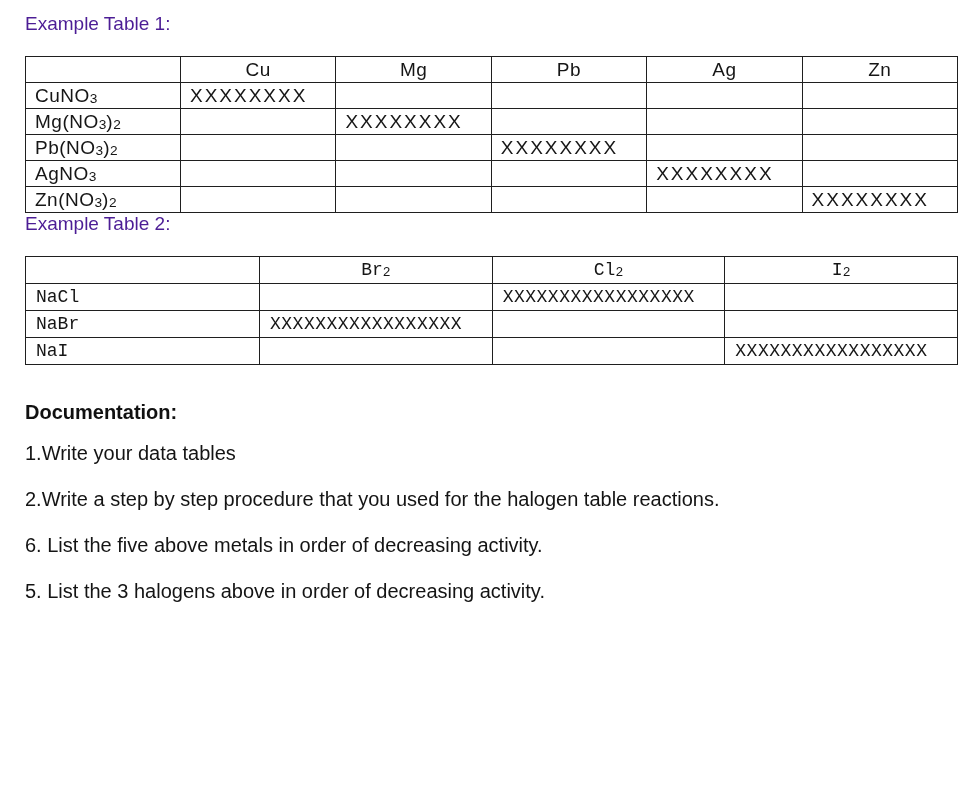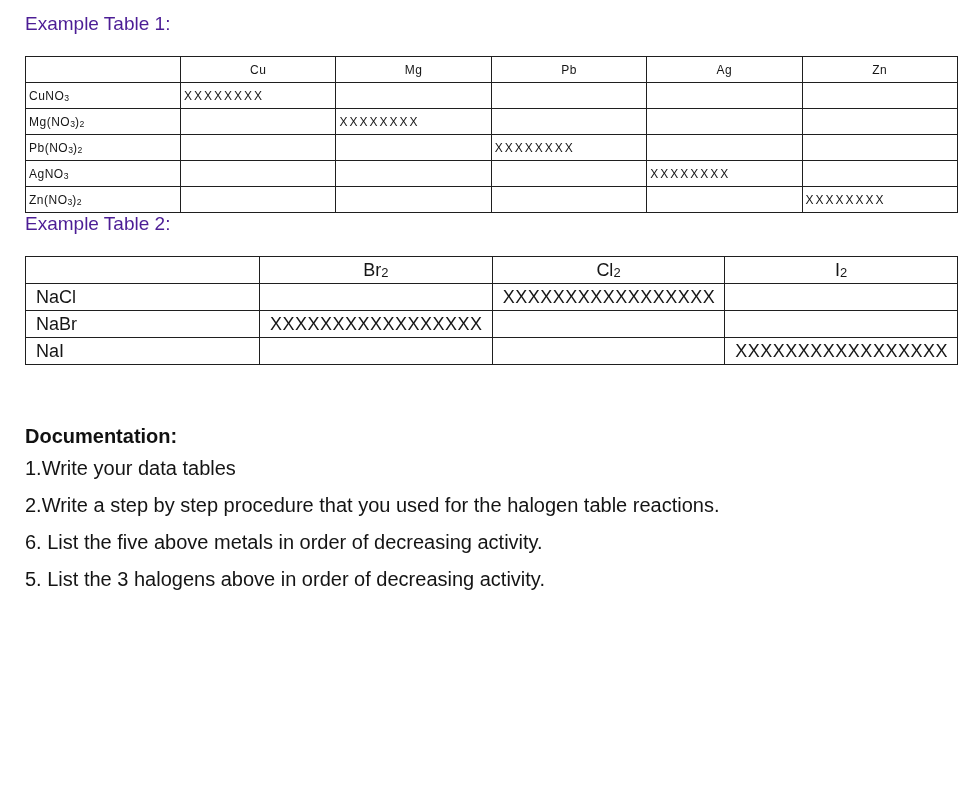--- a/index.html
+++ b/index.html
@@ -27,50 +27,50 @@
     table-layout: fixed;
   }
   td {
     border: 1px solid #1f1f1f;
     overflow: hidden;
     white-space: nowrap;
     vertical-align: middle;
   }
 
   
-  .t1 td { height: 26px; font-size: 12px; padding: 0 3px; letter-spacing: 0.5px; }
+  .t1 td { height: 26px; font-size: 19px; padding: 0 9px; letter-spacing: 0.5px; }
   .t1 .hdr { text-align: center; }
   .t1 .xc  { letter-spacing: 2px; margin-left: 44px; }
 
   
-  .t2 { margin-top: 12px; }
+  .t2 { margin-top: 12px; font-family: Liberation Mono, monospace; }
   .t2 td { height: 27px; font-size: 18px; padding: 0 10px; }
   .t2 .hdr { text-align: center; }
   .t2 .xc { letter-spacing: 0.5px; }
 
   .title-2 { }
 
   sub {
     font-size: 0.72em;
     vertical-align: -0.1em;
     letter-spacing: 0;
     line-height: 0;
   }
 
   .doc-heading {
-    margin-top: 60px;
+    margin-top: 36px;
     font-size: 20px;
     font-weight: bold;
     line-height: 22px;
     color: #111;
   }
   .doc-item {
     font-size: 20px;
     line-height: 32px;
-    margin: 5px 0 0 0;
+    margin: 14px 0 0 0;
     max-width: 910px;
     color: #141414;
   }
 </style>
 </head>
 <body>
 
 <div class="page">
 
   <div class="section-title">Example Table 1:</div>

